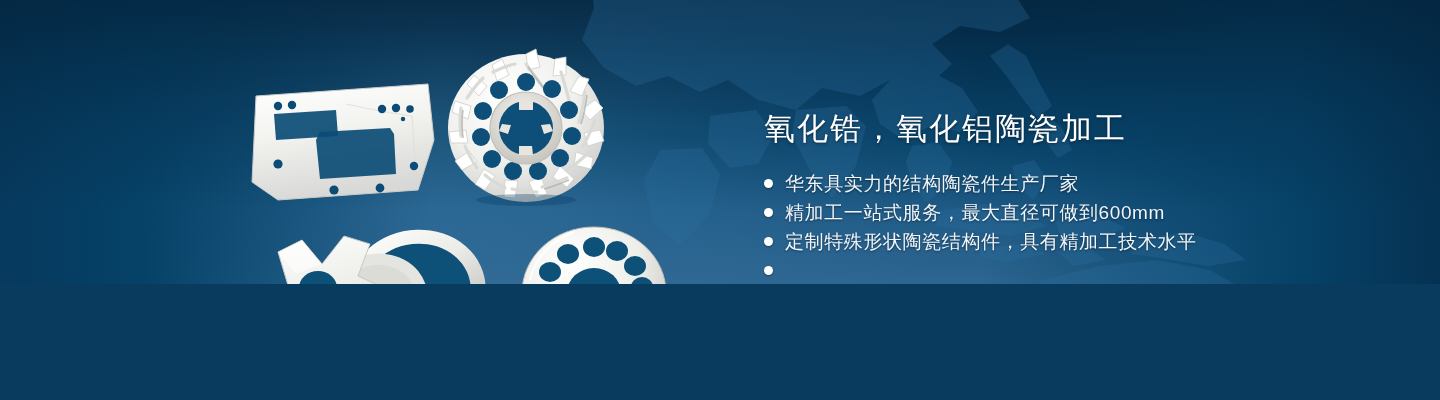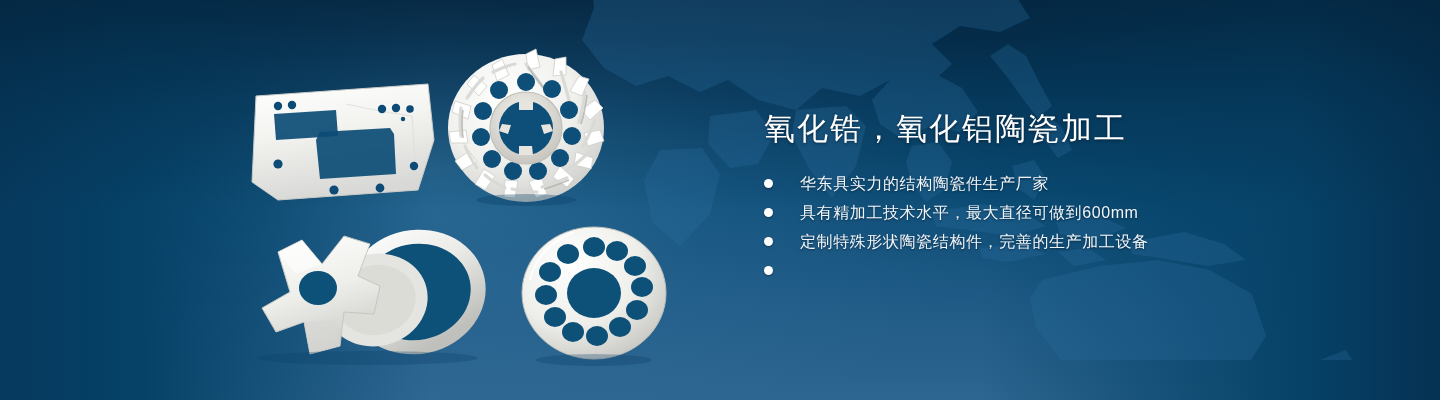--- a/index.html
+++ b/index.html
@@ -1,21 +1,21 @@
 <!DOCTYPE html>
 <html lang="zh"><head>
 <meta charset="utf-8">
 <title>Ceramic Banner</title>
 <style>
   html,body{margin:0;padding:0;background:#083b5e;}
   *{box-sizing:border-box;}
 
   .banner{
     position:relative;
-    width:1440px;height:400px;
+    width:1440px;height:284px;
     overflow:hidden;
     font-family:"Liberation Sans","DejaVu Sans",sans-serif;
     background:#ec4899;
   }
 
   
   .bg-base{
     position:absolute;inset:0;
     background:linear-gradient(180deg,#063354 0%,#064168 22%,#0a4b74 48%,#215c87 78%,#2d6690 100%);
   }
@@ -90,26 +90,25 @@
   }
   .dot{
     width:9px;height:9px;border-radius:50%;
     background:#ffffff;
     flex:0 0 9px;
     margin-right:12px;
     box-shadow:0 1px 2px rgba(0,10,20,.4);
   }
   .btext{
     color:#f2f6fa;
-    font-size:16px;
+    font-size:19px;
     line-height:20px;
     letter-spacing:.6px;
     white-space:nowrap;
     text-shadow:0 1px 2px rgba(0,12,25,.5);
-    margin-left:15px;
   }
 </style>
 </head>
 <body>
 
 <div class="banner">
 
   <div class="bg-base"></div>
   <div class="bg-glow"></div>
   <div class="bg-sidevig"></div>
@@ -351,25 +350,25 @@
   <div class="copy">
     <h1 class="headline">氧化锆，氧化铝陶瓷加工</h1>
 
     <ul class="bullets">
       <li class="bullet">
         <span class="dot"></span>
         <span class="btext">华东具实力的结构陶瓷件生产厂家</span>
       </li>
       <li class="bullet">
         <span class="dot"></span>
-        <span class="btext">具有精加工技术水平，最大直径可做到600mm</span>
+        <span class="btext">精加工一站式服务，最大直径可做到600mm</span>
       </li>
       <li class="bullet">
         <span class="dot"></span>
-        <span class="btext">定制特殊形状陶瓷结构件，完善的生产加工设备</span>
+        <span class="btext">定制特殊形状陶瓷结构件，具有精加工技术水平</span>
       </li>
       <li class="bullet">
         <span class="dot"></span>
       </li>
     </ul>
   </div>
 
 </div>
 
 </body></html>

